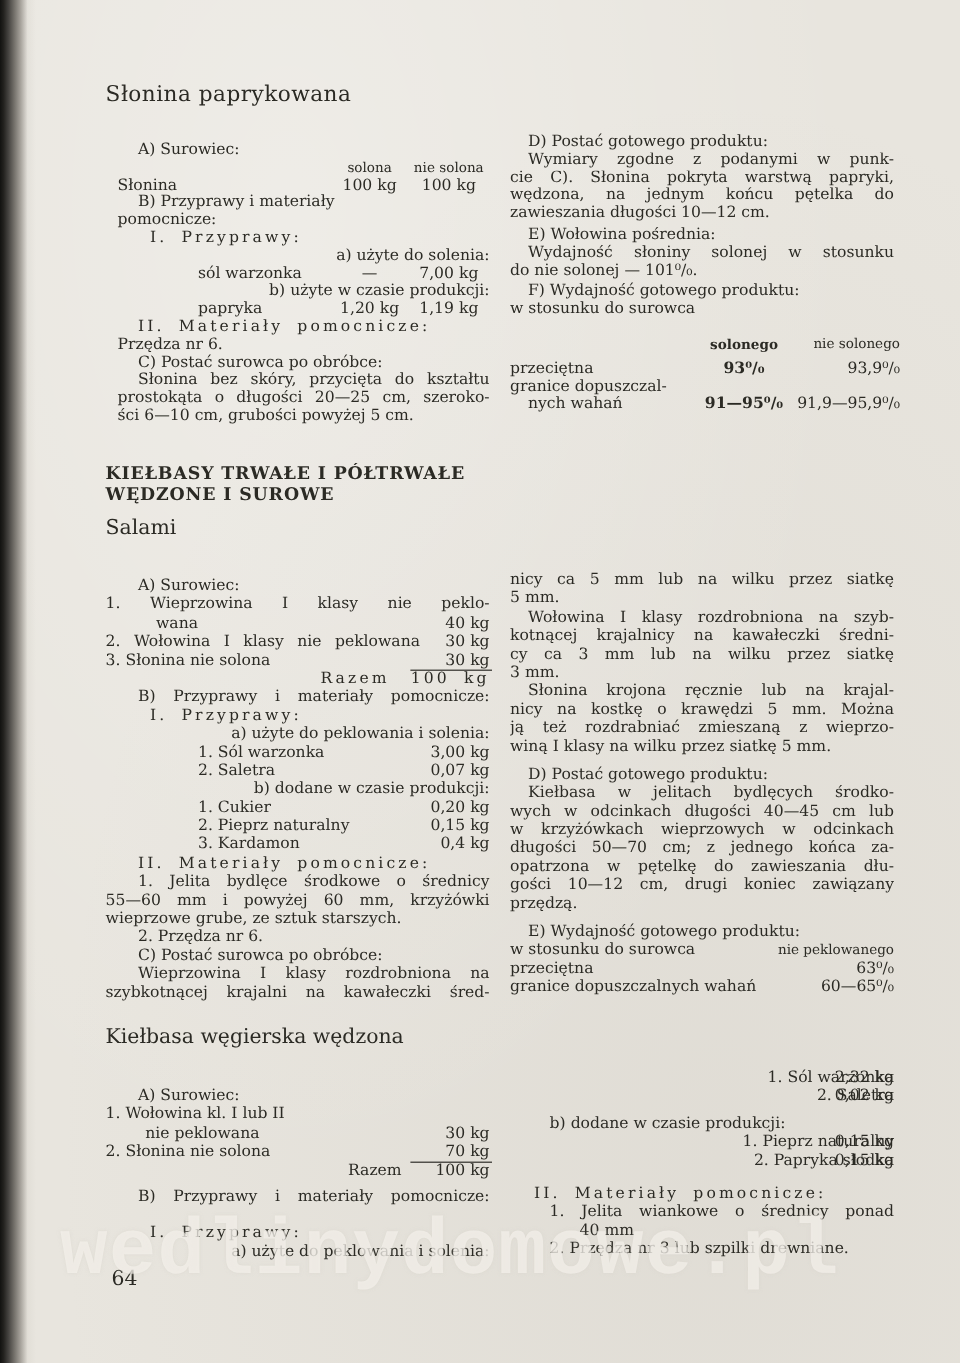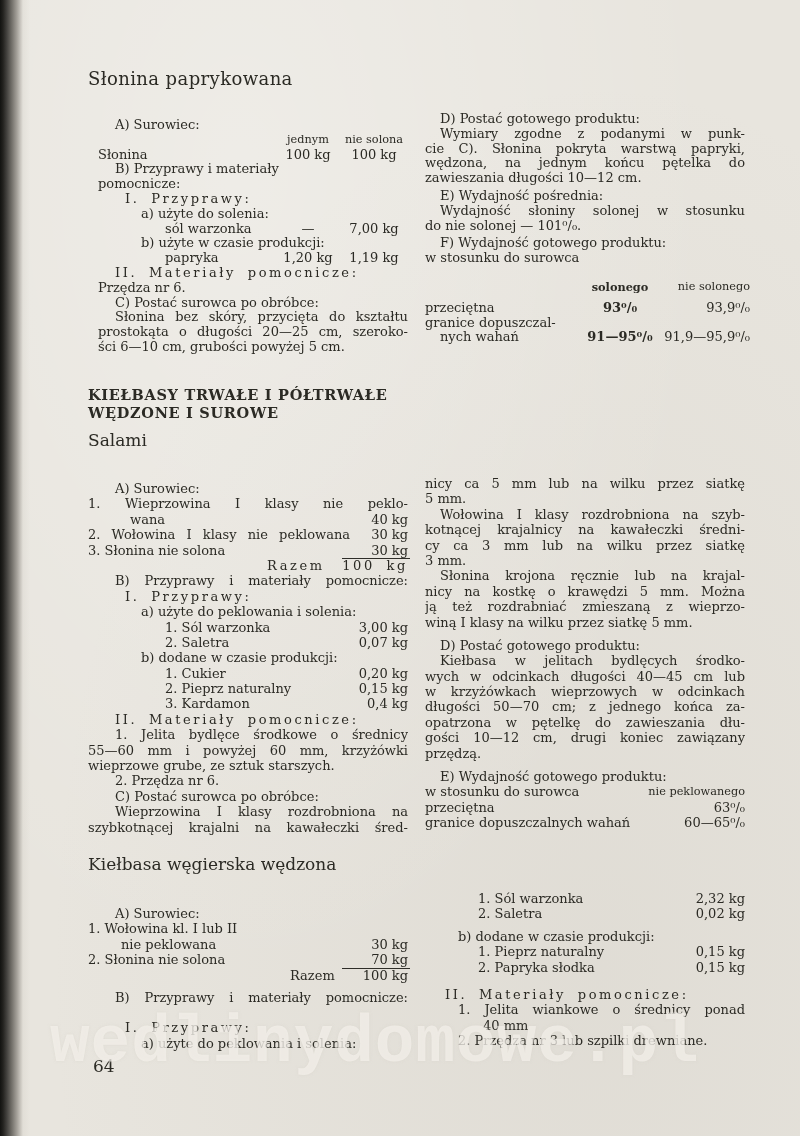--- a/index.html
+++ b/index.html
@@ -38,21 +38,21 @@
   .jv{padding-right:58px;}
   .sp{letter-spacing:2.6px;word-spacing:5px;}
   .p0{padding-left:0;}
   .p1{padding-left:10px;}
   .p2{padding-left:15px;}
   .p3{padding-left:20px;}
   .p4{padding-left:27px;}
   .p5{padding-left:33px;}
   .p6{padding-left:37px;}
   .p7{padding-left:42px;}
-  .p8{padding-left:53px;}
+  .p8{padding-left:53px;text-align:right;}
   .p9{padding-left:58px;}
   .p10{padding-left:77px;}
   .razem{padding-left:179px;}
   .razem2{padding-left:202px;}
   .v1,.v2{position:absolute;top:0;}
   .v2{right:0;}
   .two .v1{right:55px;width:90px;text-align:center;}
   .two .v2{right:-6px;width:80px;text-align:center;}
   .tbl .v1{right:75px;width:100px;text-align:center;font-weight:bold;}
   .tbl .v2{right:-5px;width:110px;text-align:right;}
@@ -72,21 +72,21 @@
   <div class="binding"></div>
 
   <div class="content">
 
     <div class="title t1">Słonina paprykowana</div>
 
     <div class="sec sec1">
       <div class="col colL">
           <div class="ln p4"><span class="t">A) Surowiec:</span></div>
           <div class="ln two hd">
-            <span class="v1">jednym</span>
+            <span class="v1">solona</span>
             <span class="v2">nie solona</span>
           </div>
           <div class="ln two p1"><span class="t">Słonina</span><span class="v1">100 kg</span><span class="v2">100 kg</span></div>
           <div class="ln p4"><span class="t">B) Przyprawy i materiały</span></div>
           <div class="ln p1"><span class="t">pomocnicze:</span></div>
           <div class="ln p6 sp"><span class="t">I. Przyprawy:</span></div>
           <div class="ln p8"><span class="t">a) użyte do solenia:</span></div>
           <div class="ln two p10"><span class="t">sól warzonka</span><span class="v1">—</span><span class="v2">7,00 kg</span></div>
           <div class="ln p8"><span class="t">b) użyte w czasie produkcji:</span></div>
           <div class="ln two p10"><span class="t">papryka</span><span class="v1">1,20 kg</span><span class="v2">1,19 kg</span></div>
@@ -96,21 +96,21 @@
           <div class="ln p4 j"><span class="t">Słonina bez skóry, przycięta do kształtu</span></div>
           <div class="ln p1 j"><span class="t">prostokąta o długości 20—25 cm, szeroko-</span></div>
           <div class="ln p1"><span class="t">ści 6—10 cm, grubości powyżej 5 cm.</span></div>
         </div>
       <div class="col colR">
           <div class="ln p2"><span class="t">D) Postać gotowego produktu:</span></div>
           <div class="ln p2 j"><span class="t">Wymiary zgodne z podanymi w punk-</span></div>
           <div class="ln p0 j"><span class="t">cie C). Słonina pokryta warstwą papryki,</span></div>
           <div class="ln p0 j"><span class="t">wędzona, na jednym końcu pętelka do</span></div>
           <div class="ln p0"><span class="t">zawieszania długości 10—12 cm.</span></div>
-          <div class="ln p2" style="margin-top: 3px;"><span class="t">E) Wydajność pośrednia:</span></div>
+          <div class="ln p2" style="margin-top: 3px;"><span class="t">E) Wołowina pośrednia:</span></div>
           <div class="ln p2 j"><span class="t">Wydajność słoniny solonej w stosunku</span></div>
           <div class="ln p0"><span class="t">do nie solonej — 101⁰/₀.</span></div>
           <div class="ln p2" style="margin-top: 3px;"><span class="t">F) Wydajność gotowego produktu:</span></div>
           <div class="ln p0"><span class="t">w stosunku do surowca</span></div>
           <div class="ln tbl hd" style="margin-top: 14px;">
             <span class="v1">solonego</span>
             <span class="v2">nie solonego</span>
           </div>
           <div class="ln tbl p0" style="margin-top: 6px;"><span class="t">przeciętna</span><span class="v1">93⁰/₀</span><span class="v2">93,9⁰/₀</span></div>
           <div class="ln p0"><span class="t">granice dopuszczal-</span></div>

